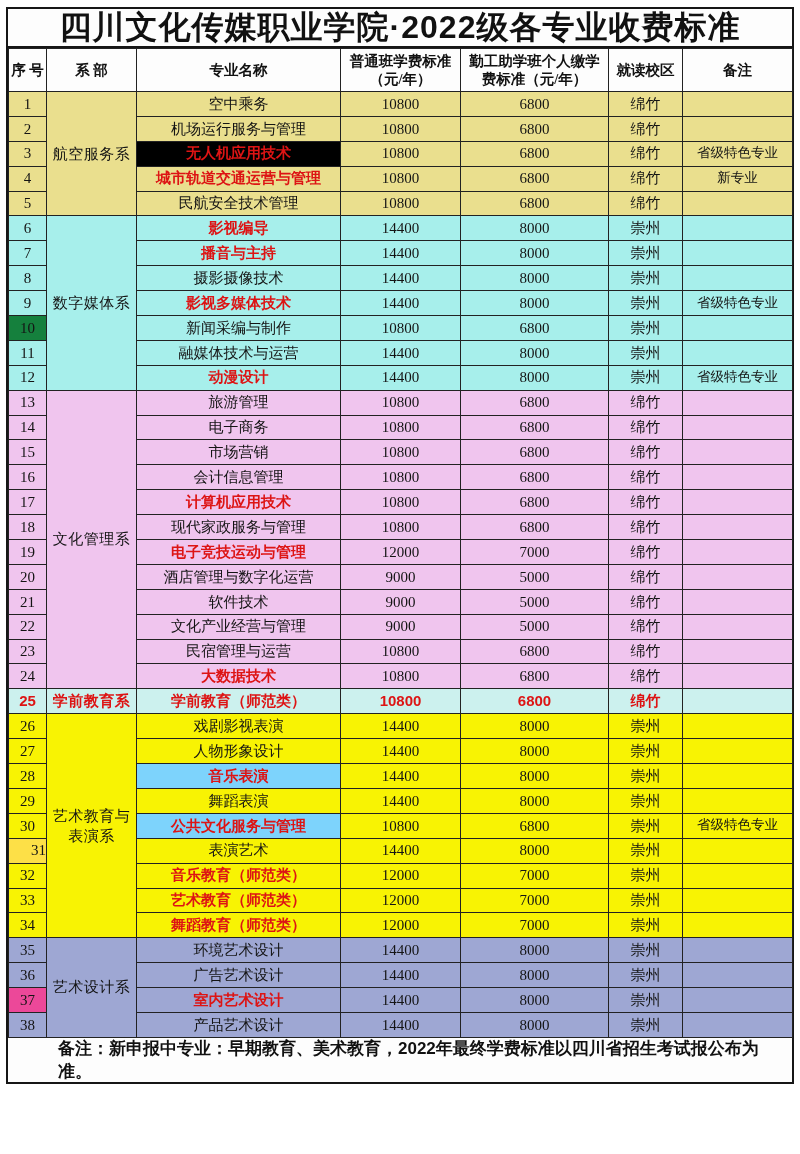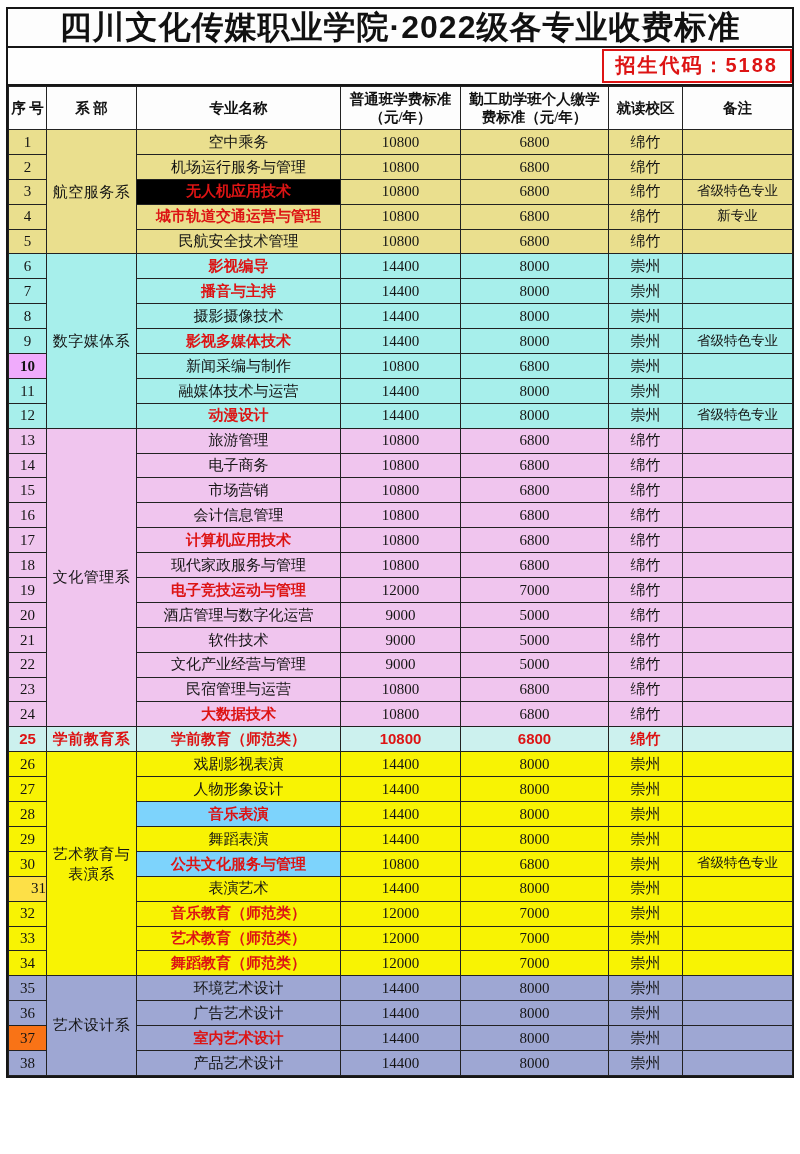--- a/index.html
+++ b/index.html
@@ -26,23 +26,20 @@
     font-family:"Liberation Sans",sans-serif;font-weight:bold;font-size:17px;color:#111;
     padding-left:50px;background:#fdfdfd;}
 </style>
 </head>
 <body>
 
 <div class="sheet">
 
   <div class="title-row">四川文化传媒职业学院·2022级各专业收费标准</div>
 
-  <div class="code-band">
-    <div class="code-box">招生代码：5188</div>
-  </div>
 
   <table>
     <colgroup>
       <col style="width:38px">
         <col style="width:90px">
         <col style="width:204px">
       <col style="width:120px">
         <col style="width:148px">
         <col style="width:74px">
         <col style="width:110px">
@@ -127,21 +124,21 @@
         </tr>
         <tr>
           <td style="background: rgb(167, 239, 235);">9</td>
           <td class="major-cell red-name" style="background: rgb(167, 239, 235);">影视多媒体技术</td>
           <td style="background: rgb(167, 239, 235);">14400</td>
           <td style="background: rgb(167, 239, 235);">8000</td>
           <td style="background: rgb(167, 239, 235);">崇州</td>
           <td class="remark-cell" style="background: rgb(167, 239, 235);">省级特色专业</td>
         </tr>
         <tr>
-          <td style="background: #f0abfc; font-weight: bold;">10</td>
+          <td style="background: #15803d;">10</td>
           <td class="major-cell" style="background: rgb(167, 239, 235);">新闻采编与制作</td>
           <td style="background: rgb(167, 239, 235);">10800</td>
           <td style="background: rgb(167, 239, 235);">6800</td>
           <td style="background: rgb(167, 239, 235);">崇州</td>
           <td class="remark-cell" style="background: rgb(167, 239, 235);"></td>
         </tr>
         <tr>
           <td style="background: rgb(167, 239, 235);">11</td>
           <td class="major-cell" style="background: rgb(167, 239, 235);">融媒体技术与运营</td>
           <td style="background: rgb(167, 239, 235);">14400</td>
@@ -347,32 +344,33 @@
         </tr>
         <tr>
           <td style="background: rgb(158, 167, 211);">36</td>
           <td class="major-cell" style="background: rgb(158, 167, 211);">广告艺术设计</td>
           <td style="background: rgb(158, 167, 211);">14400</td>
           <td style="background: rgb(158, 167, 211);">8000</td>
           <td style="background: rgb(158, 167, 211);">崇州</td>
           <td class="remark-cell" style="background: rgb(158, 167, 211);"></td>
         </tr>
         <tr>
-          <td style="background: #f97316;">37</td>
+          <td style="background: #ec4899;">37</td>
           <td class="major-cell red-name" style="background: rgb(158, 167, 211);">室内艺术设计</td>
           <td style="background: rgb(158, 167, 211);">14400</td>
           <td style="background: rgb(158, 167, 211);">8000</td>
           <td style="background: rgb(158, 167, 211);">崇州</td>
           <td class="remark-cell" style="background: rgb(158, 167, 211);"></td>
         </tr>
         <tr>
           <td style="background: rgb(158, 167, 211);">38</td>
           <td class="major-cell" style="background: rgb(158, 167, 211);">产品艺术设计</td>
           <td style="background: rgb(158, 167, 211);">14400</td>
           <td style="background: rgb(158, 167, 211);">8000</td>
           <td style="background: rgb(158, 167, 211);">崇州</td>
           <td class="remark-cell" style="background: rgb(158, 167, 211);"></td>
         </tr>
       </tbody>
   </table>
 
+  <div class="footer-row">备注：新申报中专业：早期教育、美术教育，2022年最终学费标准以四川省招生考试报公布为准。</div>
 
 </div>
 
 </body></html>

